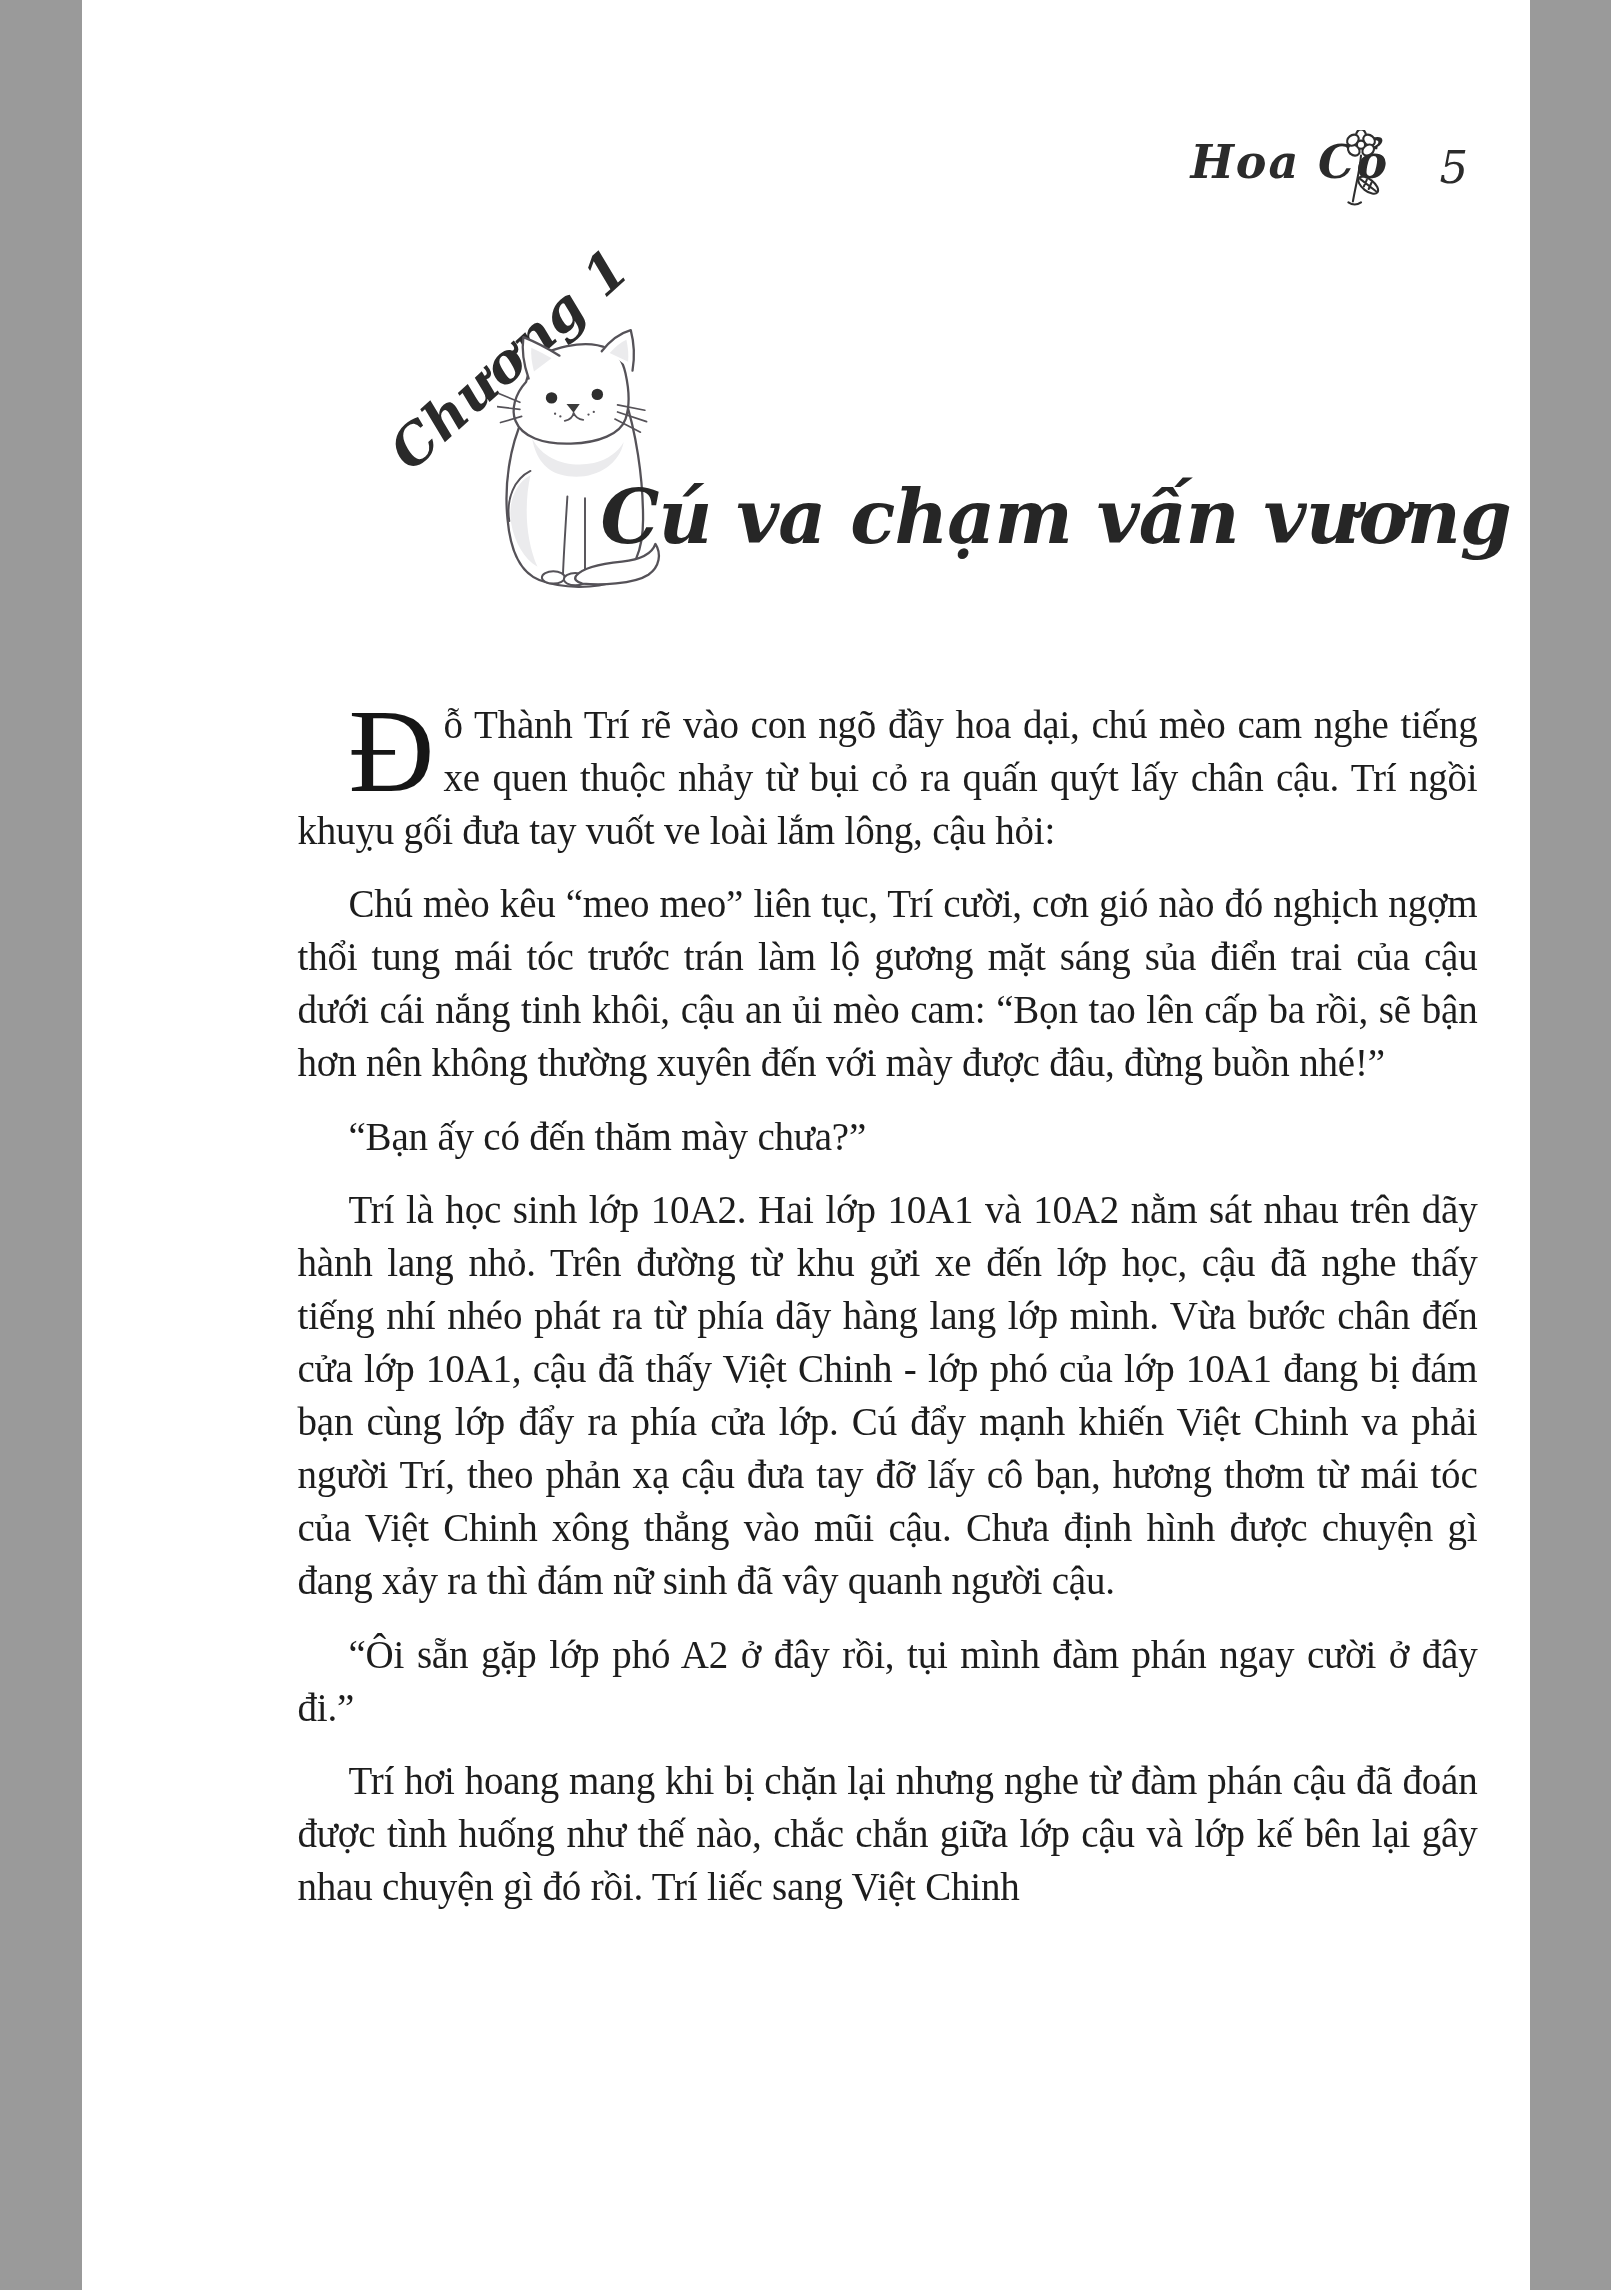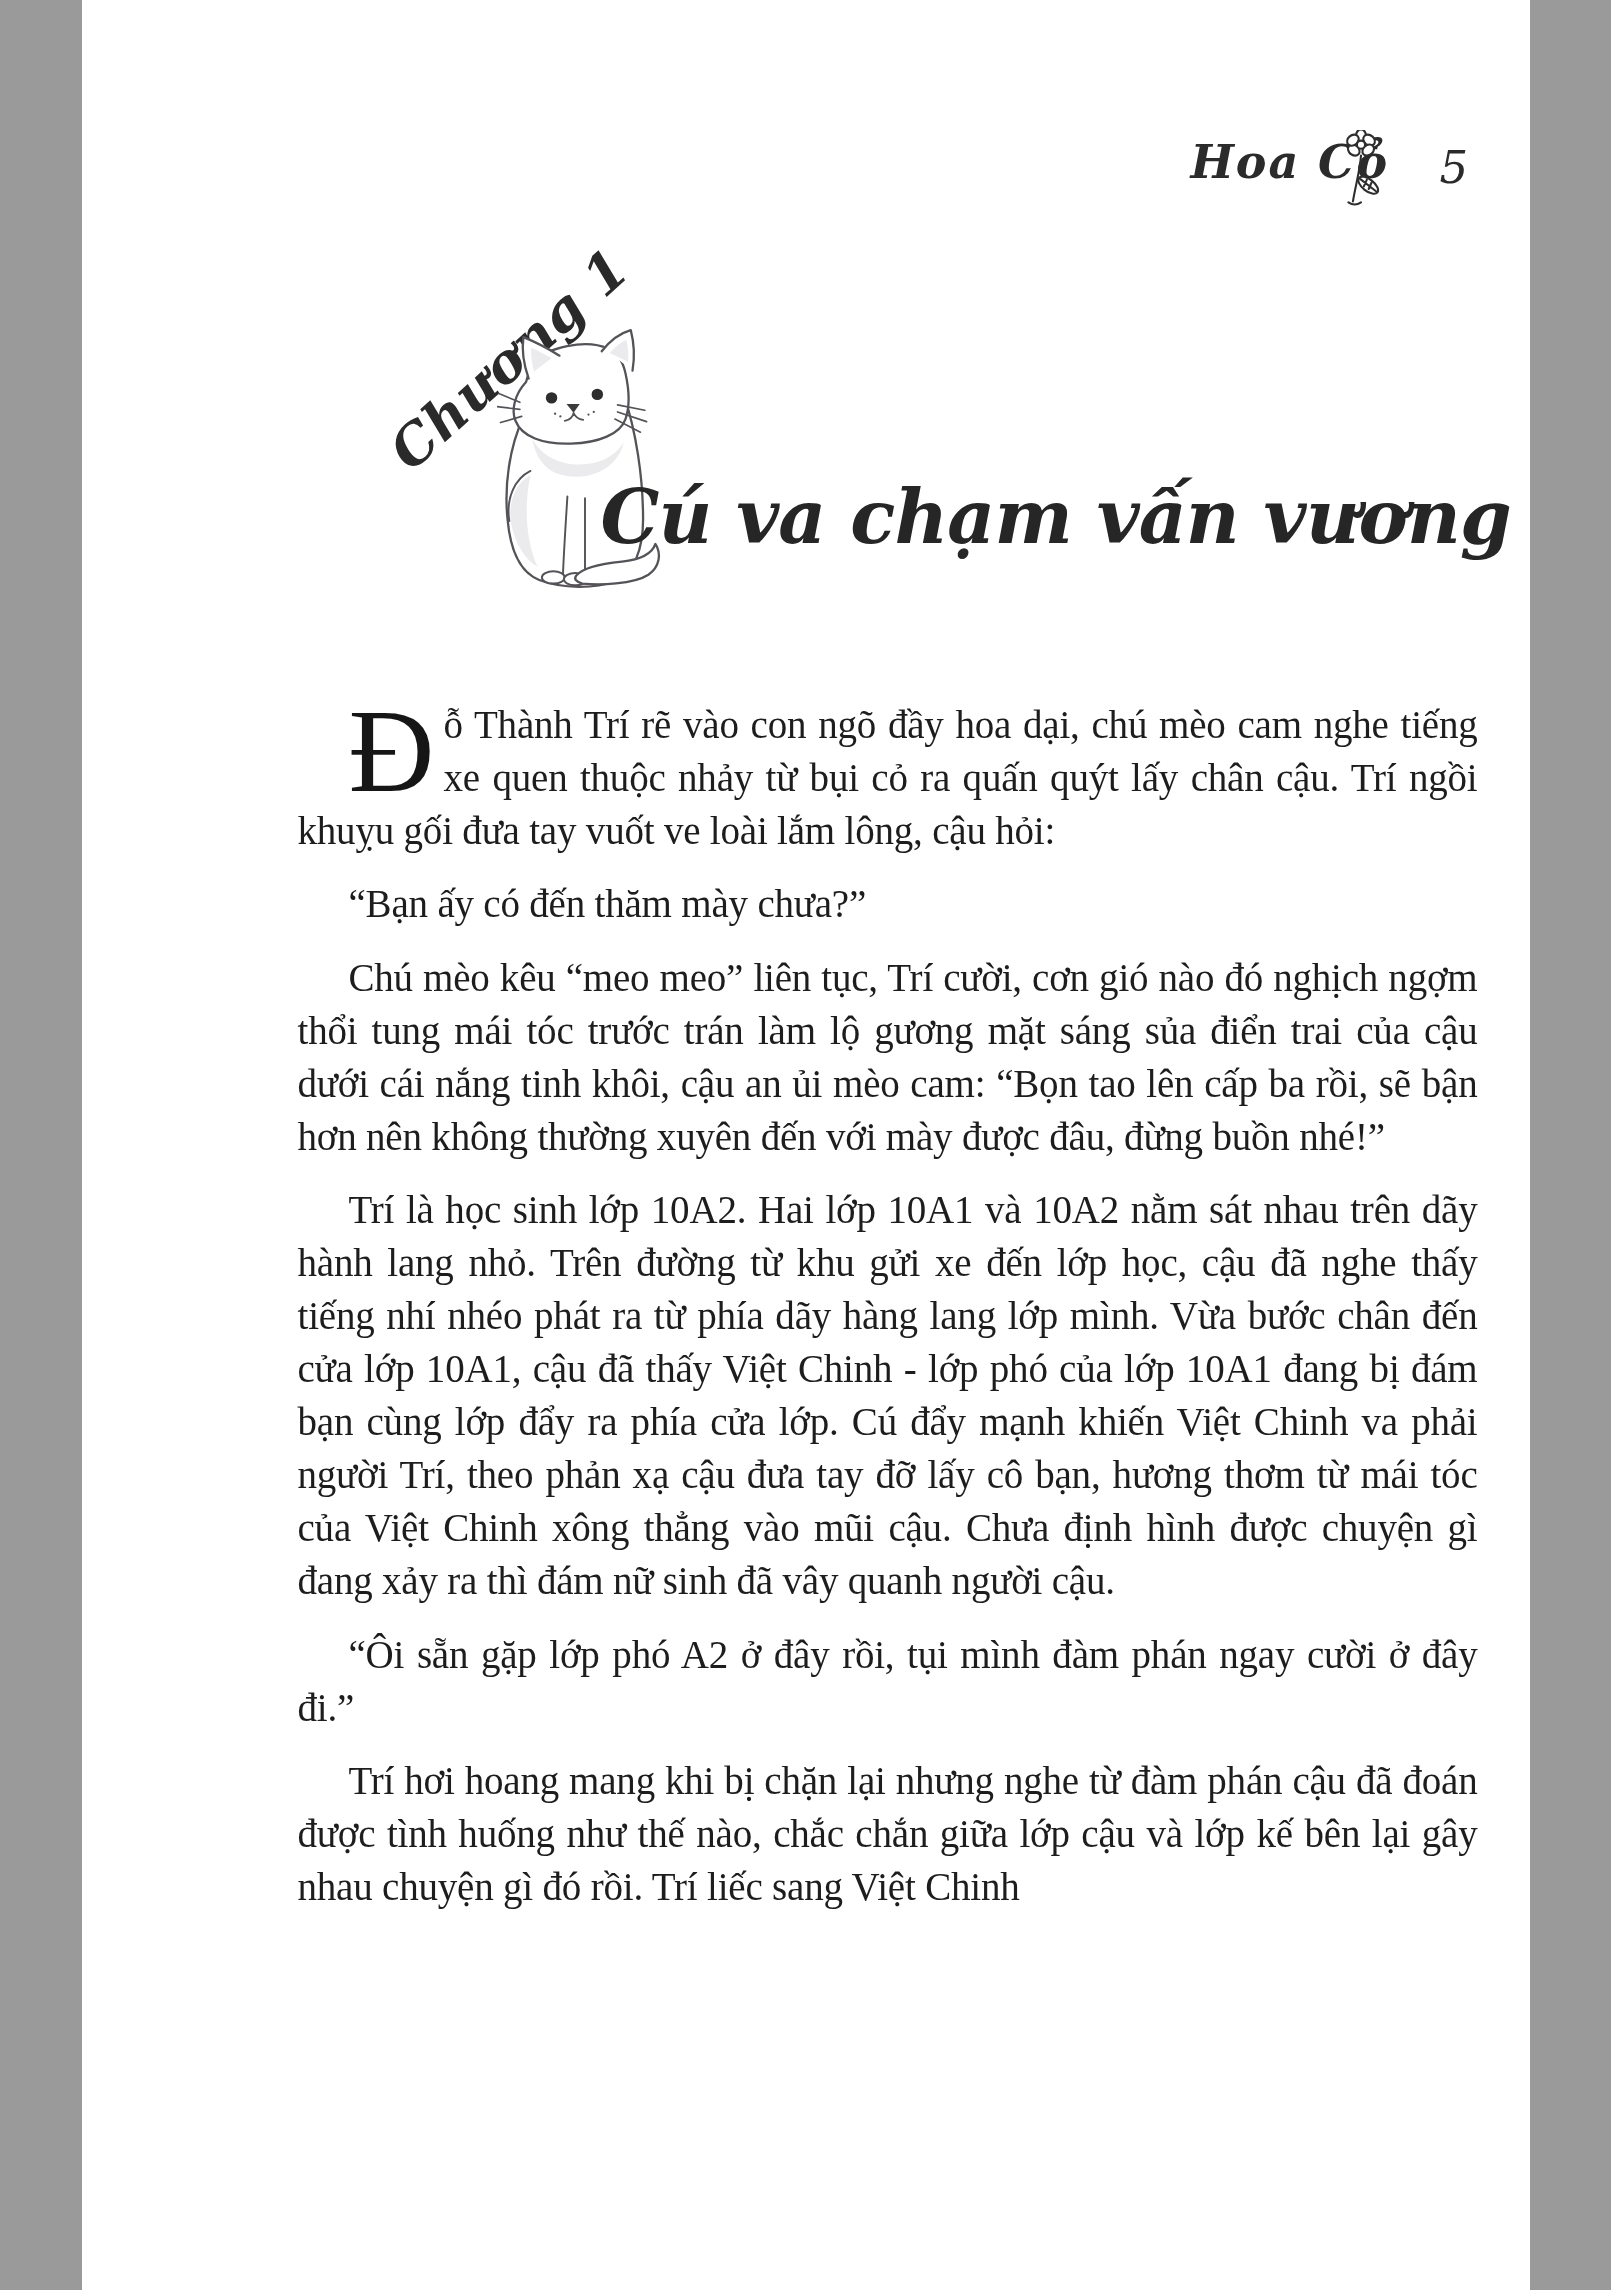--- a/index.html
+++ b/index.html
@@ -142,21 +142,21 @@
         <circle cx="104" cy="99" r="1.3"></circle>
           <circle cx="110" cy="96" r="1.3"></circle>
       </g>
     </svg>
   </div>
 
   <div class="chapter-title">Cú va chạm vấn vương</div>
 
   <div class="body-text">
     <p class="para-first"><span class="dropcap">Đ</span><span>ỗ Thành Trí rẽ vào con ngõ đầy hoa dại, chú mèo cam nghe tiếng xe quen thuộc nhảy từ bụi cỏ ra quấn quýt lấy chân cậu. Trí ngồi khuỵu gối đưa tay vuốt ve loài lắm lông, cậu hỏi:</span></p>
+    <p>Chú mèo kêu “meo meo” liên tục, Trí cười, cơn gió nào đó nghịch ngợm thổi tung mái tóc trước trán làm lộ gương mặt sáng sủa điển trai của cậu dưới cái nắng tinh khôi, cậu an ủi mèo cam: “Bọn tao lên cấp ba rồi, sẽ bận hơn nên không thường xuyên đến với mày được đâu, đừng buồn nhé!”</p>
     <p>“Bạn ấy có đến thăm mày chưa?”</p>
-    <p>Chú mèo kêu “meo meo” liên tục, Trí cười, cơn gió nào đó nghịch ngợm thổi tung mái tóc trước trán làm lộ gương mặt sáng sủa điển trai của cậu dưới cái nắng tinh khôi, cậu an ủi mèo cam: “Bọn tao lên cấp ba rồi, sẽ bận hơn nên không thường xuyên đến với mày được đâu, đừng buồn nhé!”</p>
     <p>Trí là học sinh lớp 10A2. Hai lớp 10A1 và 10A2 nằm sát nhau trên dãy hành lang nhỏ. Trên đường từ khu gửi xe đến lớp học, cậu đã nghe thấy tiếng nhí nhéo phát ra từ phía dãy hàng lang lớp mình. Vừa bước chân đến cửa lớp 10A1, cậu đã thấy Việt Chinh - lớp phó của lớp 10A1 đang bị đám bạn cùng lớp đẩy ra phía cửa lớp. Cú đẩy mạnh khiến Việt Chinh va phải người Trí, theo phản xạ cậu đưa tay đỡ lấy cô bạn, hương thơm từ mái tóc của Việt Chinh xông thẳng vào mũi cậu. Chưa định hình được chuyện gì đang xảy ra thì đám nữ sinh đã vây quanh người cậu.</p>
     <p>“Ôi sẵn gặp lớp phó A2 ở đây rồi, tụi mình đàm phán ngay cười ở đây đi.”</p>
     <p>Trí hơi hoang mang khi bị chặn lại nhưng nghe từ đàm phán cậu đã đoán được tình huống như thế nào, chắc chắn giữa lớp cậu và lớp kế bên lại gây nhau chuyện gì đó rồi. Trí liếc sang Việt Chinh</p>
   </div>
 
 </div>
 
 
 </body></html>

